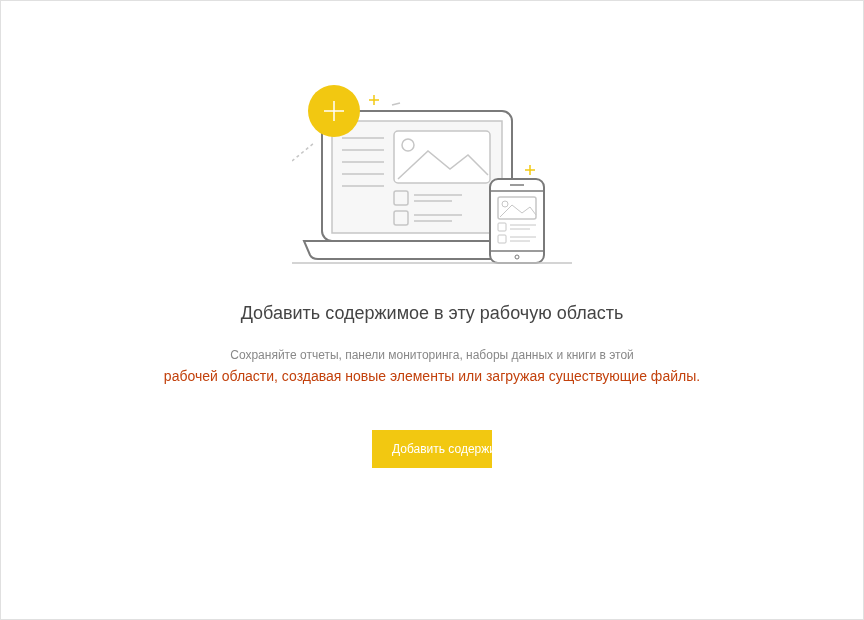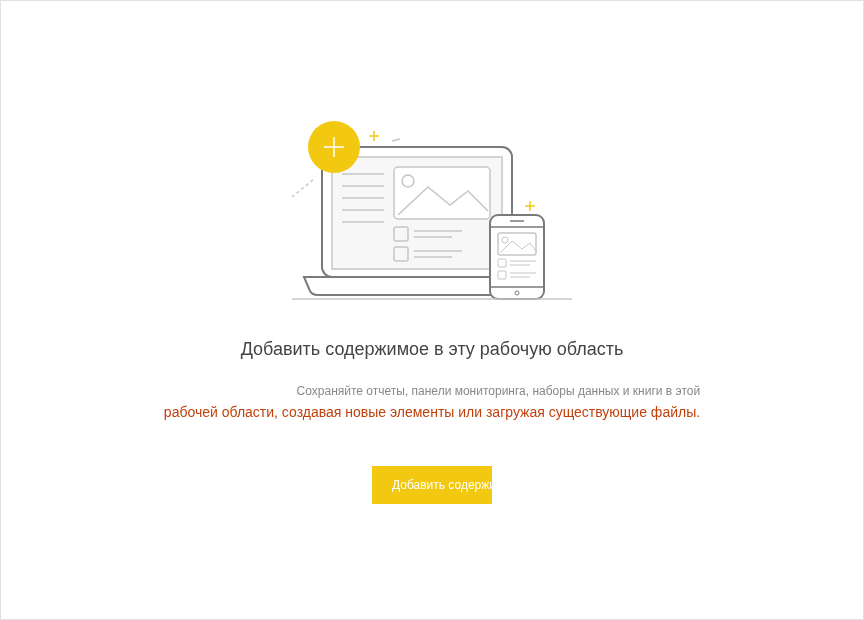--- a/index.html
+++ b/index.html
@@ -13,37 +13,37 @@
       background: #ffffff;
       font-family: 'Segoe UI', Arial, sans-serif;
       position: relative;
       border: 1px solid #e0e0e0;
     }
     .content {
       width: 100%;
       display: flex;
       flex-direction: column;
       align-items: center;
-      padding-top: 118px;
+      padding-top: 82px;
     }
     .illustration {
       width: 280px;
       height: 190px;
       position: relative;
       margin-bottom: 30px;
     }
     .heading {
       font-size: 18px;
       color: #444;
       font-weight: 400;
       margin-bottom: 22px;
       text-align: center;
     }
     .description {
-      text-align: right;
+      text-align: center;
       font-size: 13px;
       line-height: 1.6;
       color: #888;
       max-width: 620px;
     }
     .description-line1 {
       color: #888;
       font-size: 12px;
     }
     .description-line2 {

